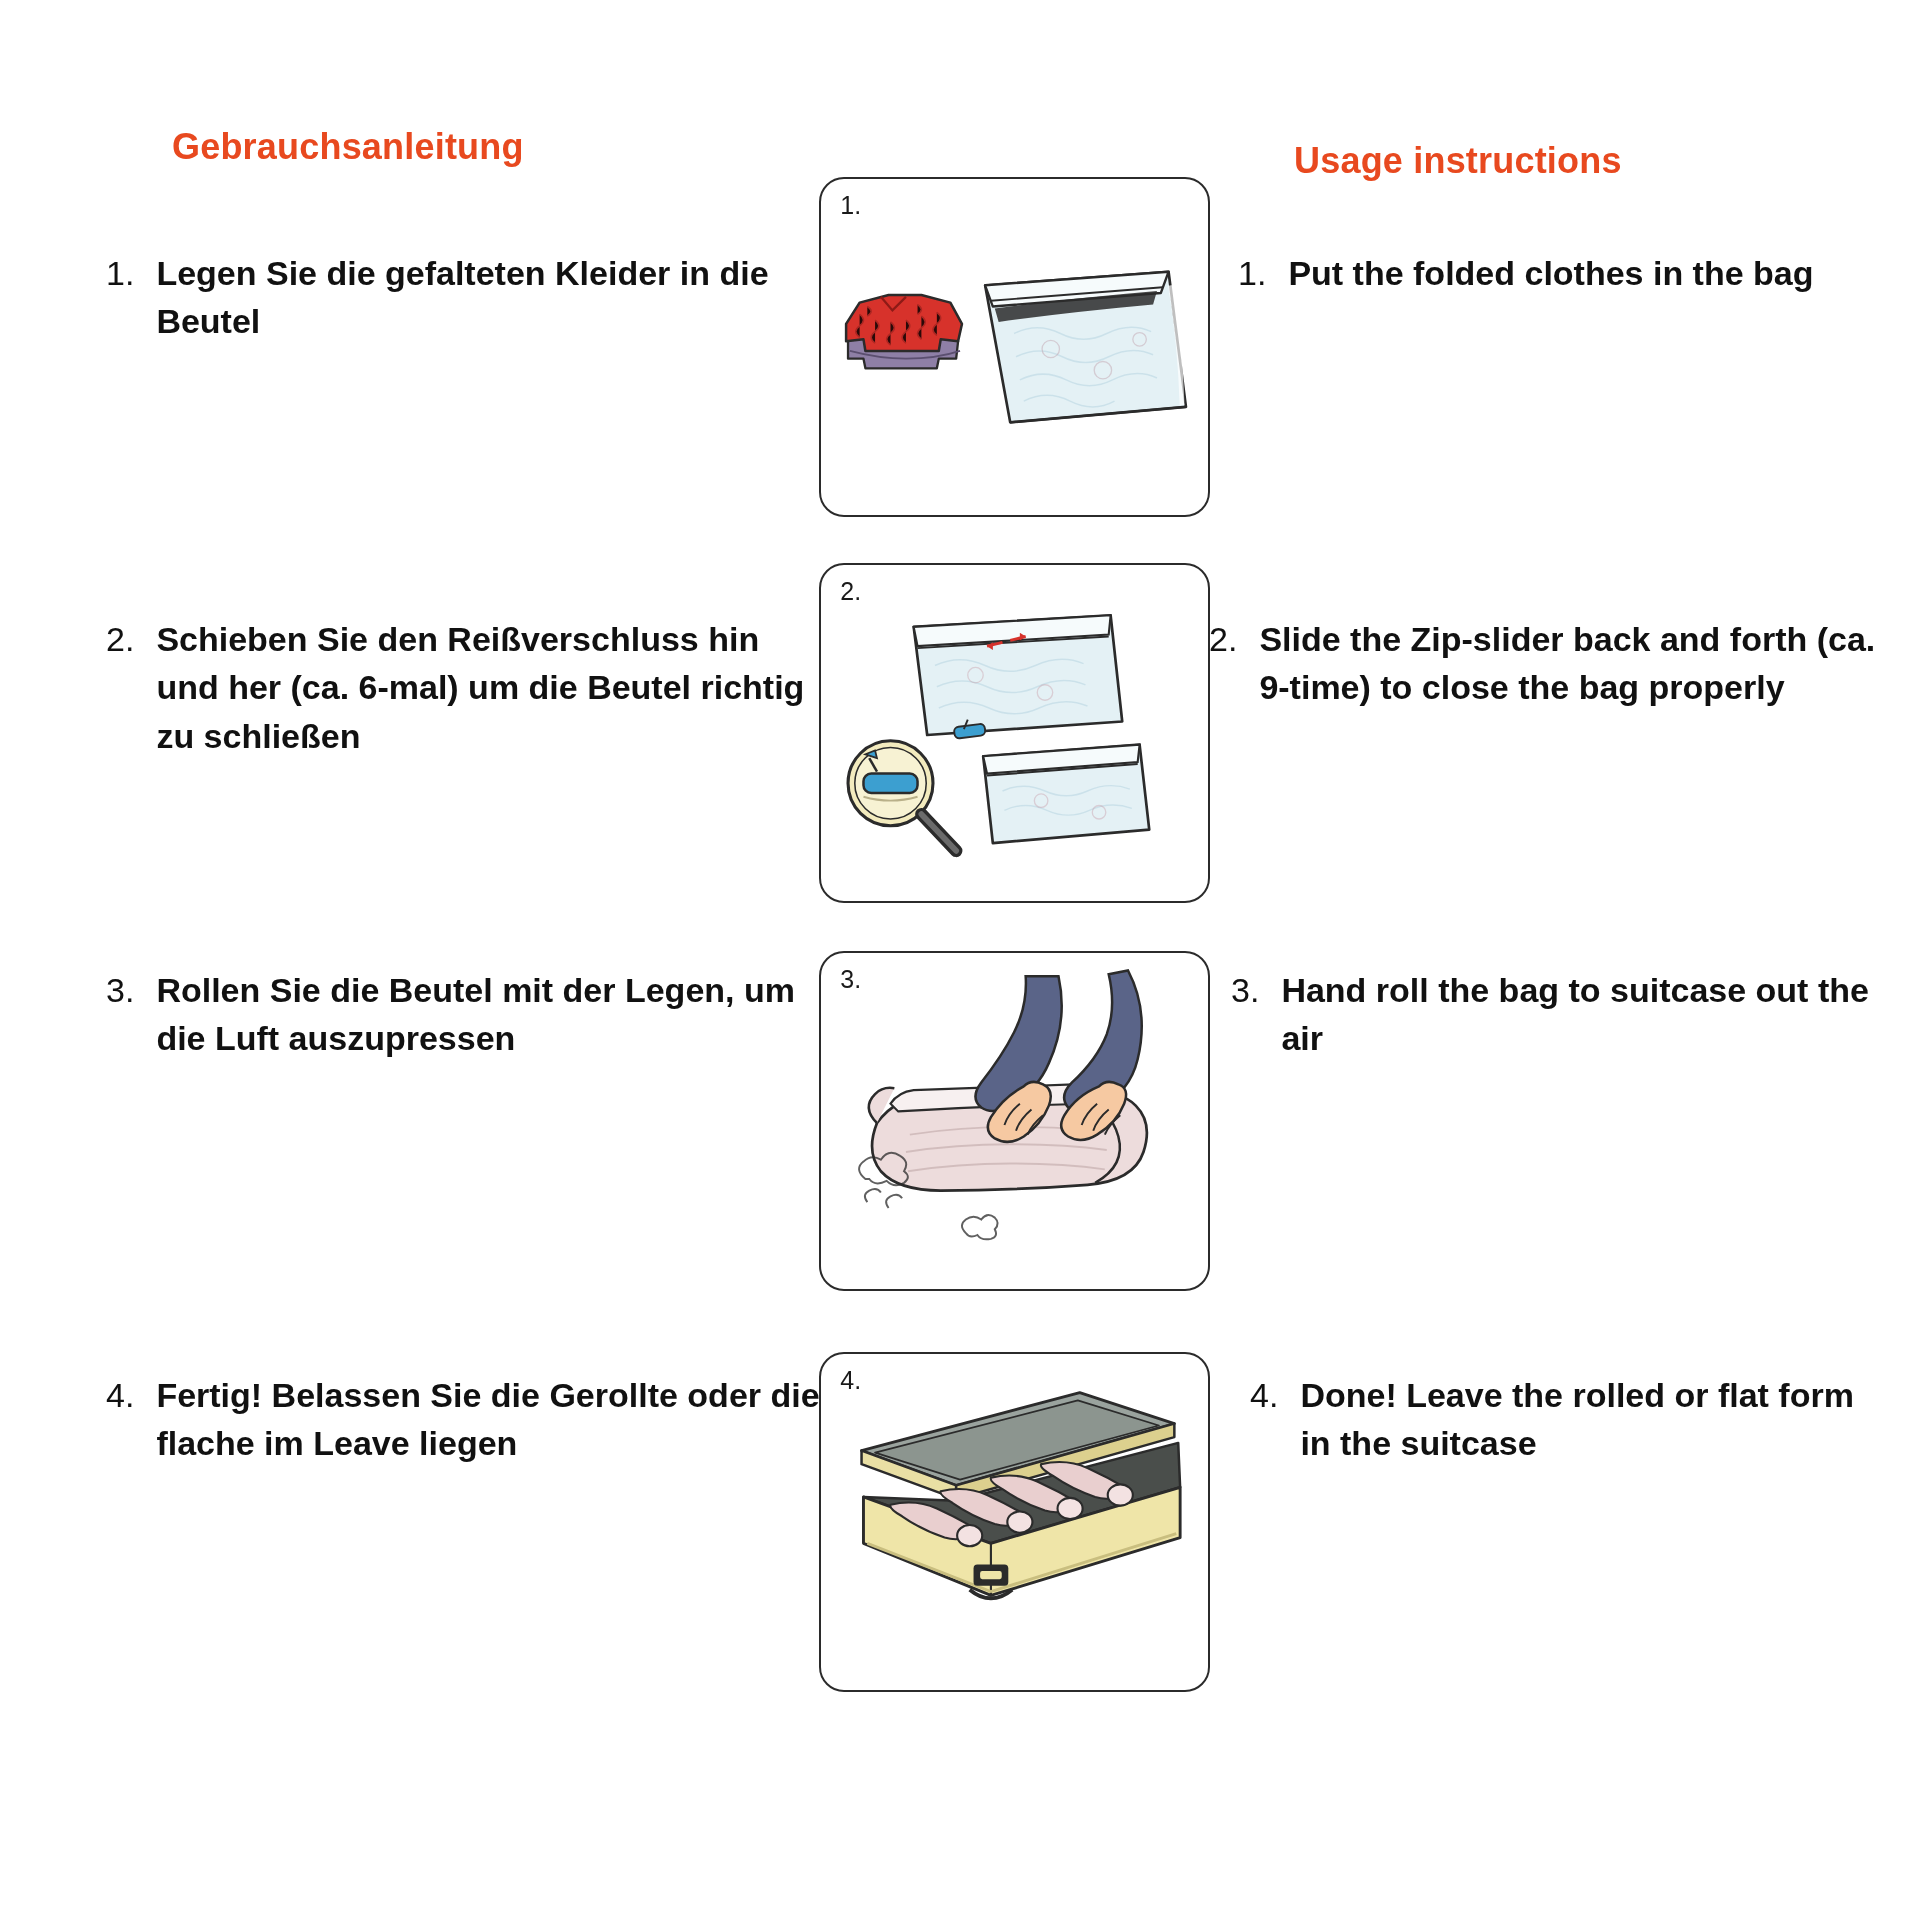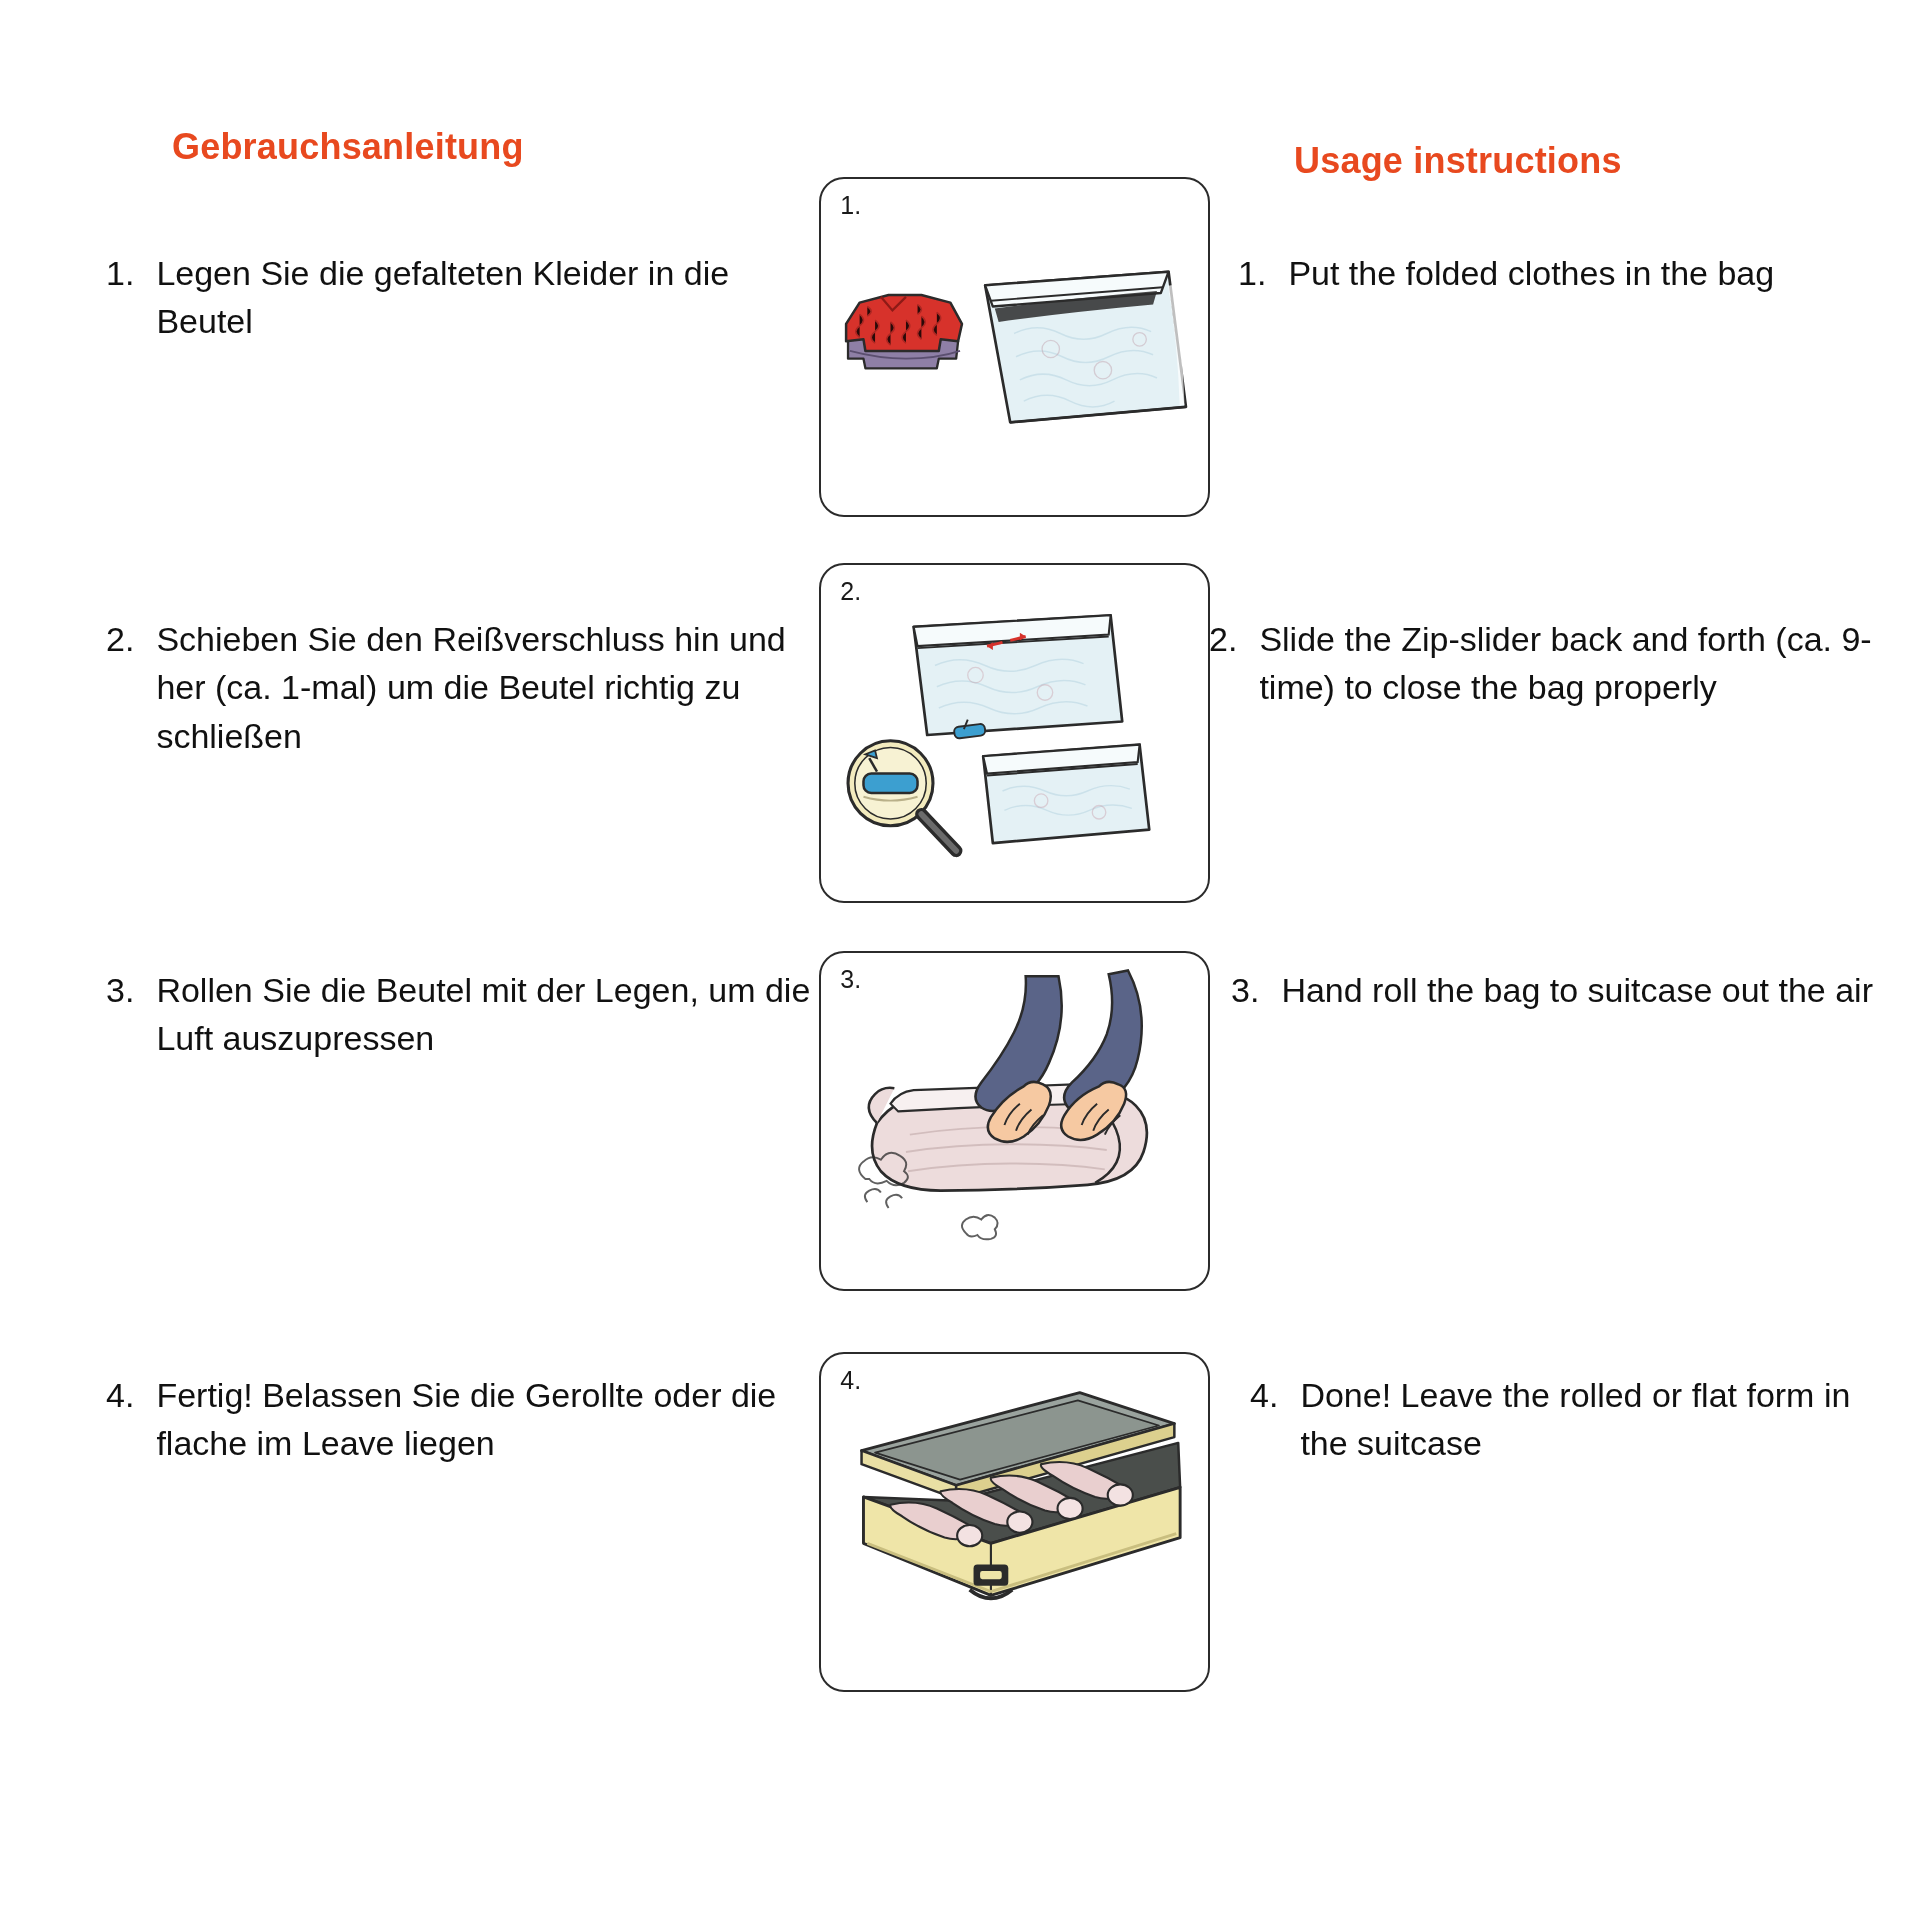--- a/index.html
+++ b/index.html
@@ -40,20 +40,21 @@
     color: #111111;
     display: flex;
     gap: 15.4px;
   }
   .steptext .num {
     flex: 0 0 auto;
     min-width: 35px;
   }
   .steptext .body {
     flex: 1 1 auto;
+    font-weight: bold;
   }
   .steptext.left  { text-align: left; }
   .steptext.right { text-align: left; }
 
   
   .lt1 { left: 106px;  top: 249px;  width: 695px; }
   .lt2 { left: 106px;  top: 615px;  width: 714px; }
   .lt3 { left: 106px;  top: 966px; width: 705px; }
   .lt4 { left: 106px;  top: 1371px; width: 714px; }
 
@@ -94,21 +95,21 @@
 
   <div class="heading left">Gebrauchsanleitung</div>
   <div class="heading right">Usage instructions</div>
 
   <div class="steptext left lt1">
     <span class="num">1.</span>
     <span class="body">Legen Sie die gefalteten Kleider in die Beutel</span>
   </div>
   <div class="steptext left lt2">
     <span class="num">2.</span>
-    <span class="body">Schieben Sie den Reißverschluss hin und her (ca. 1-mal) um die Beutel richtig zu schließen</span>
+    <span class="body">Schieben Sie den Reißverschluss hin und her (ca. 6-mal) um die Beutel richtig zu schließen</span>
   </div>
   <div class="steptext left lt3">
     <span class="num">3.</span>
     <span class="body">Rollen Sie die Beutel mit der Legen, um die Luft auszupressen</span>
   </div>
   <div class="steptext left lt4">
     <span class="num">4.</span>
     <span class="body">Fertig! Belassen Sie die Gerollte oder die flache im Leave liegen</span>
   </div>
 

